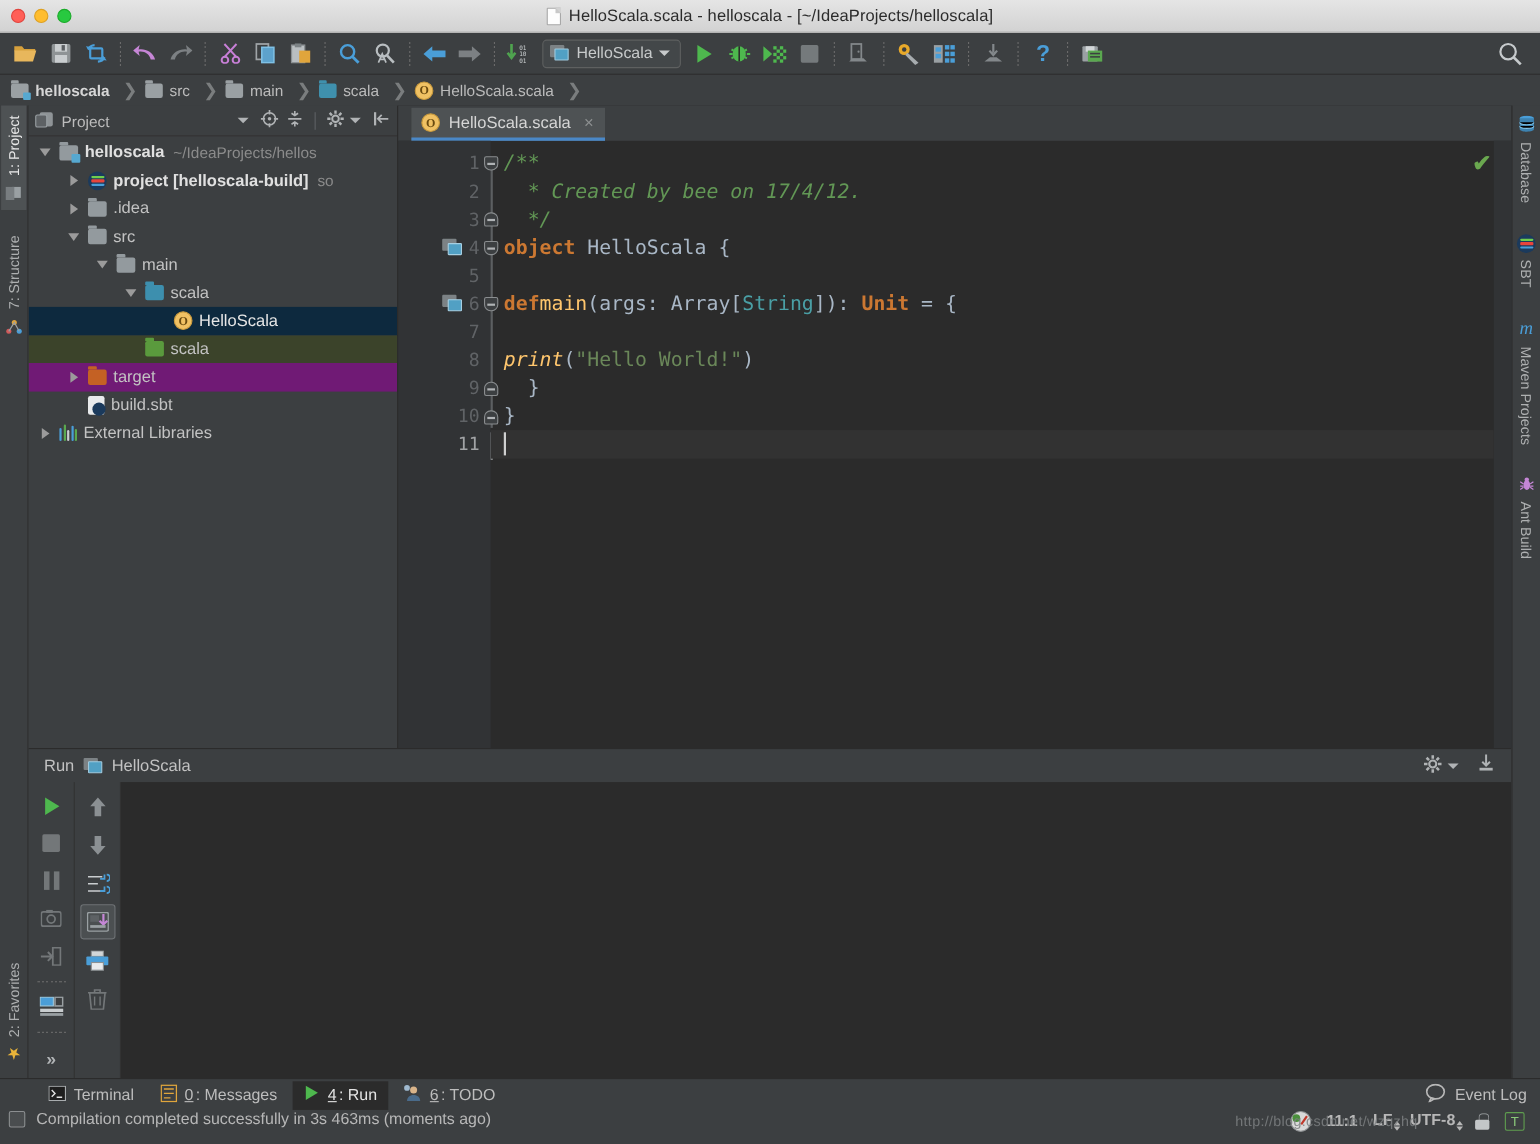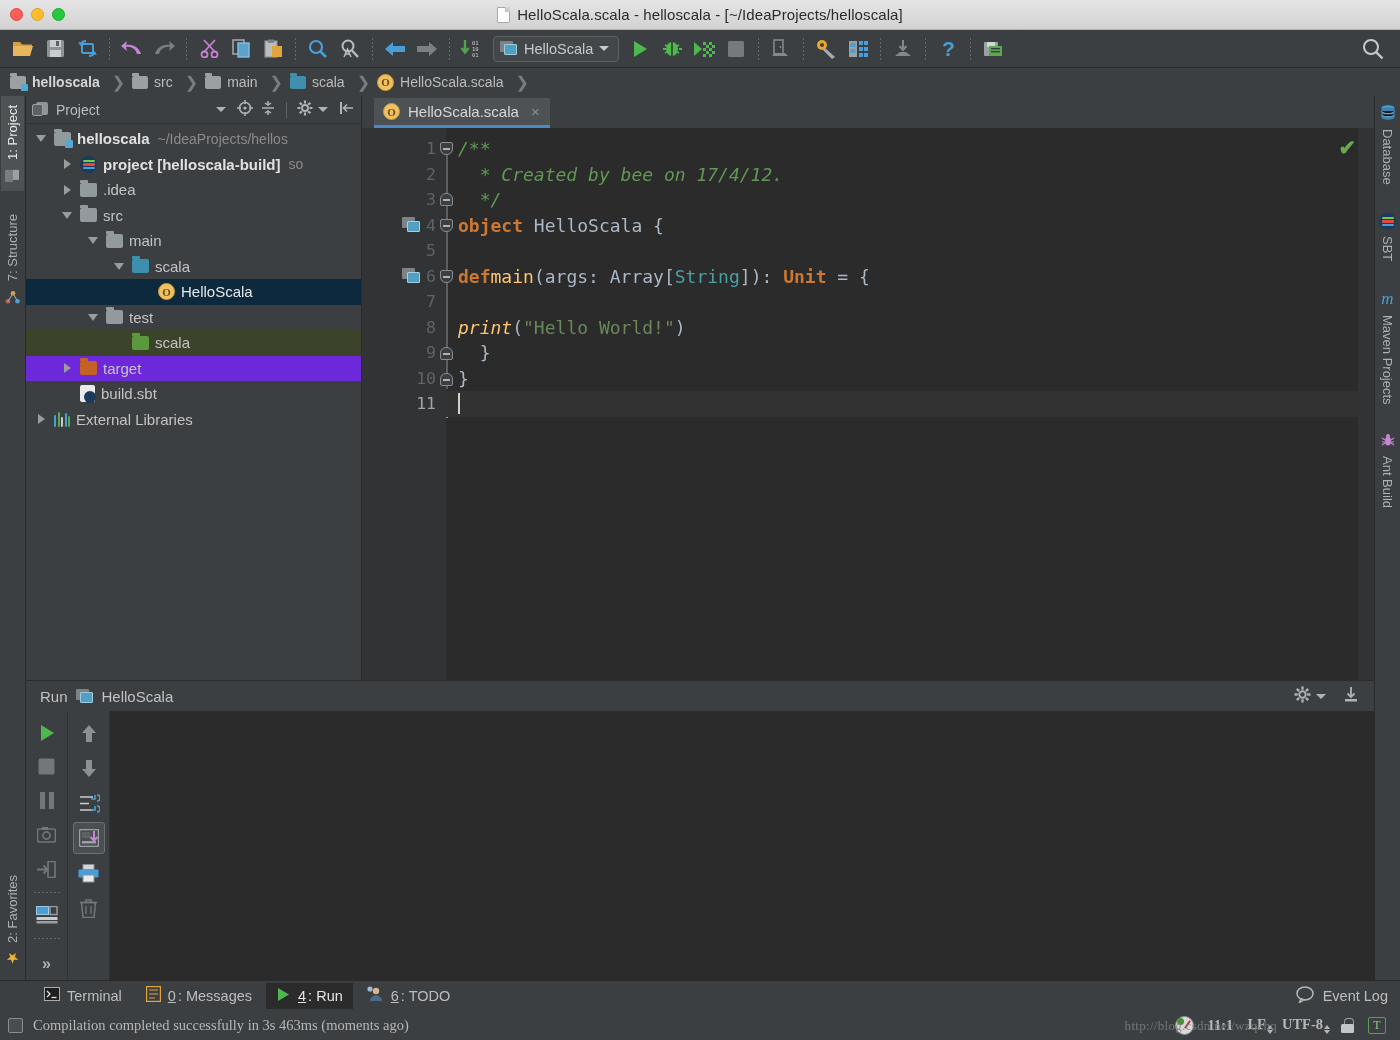--- a/index.html
+++ b/index.html
@@ -83,21 +83,21 @@
   .project { width: 336px; flex: 0 0 336px; background: #3c3f41; display: flex; flex-direction: column; border-right: 1px solid #2b2b2b; }
   .proj-head { height: 28px; display: flex; align-items: center; gap: 7px; padding: 0 6px; color: #bcbcbc; font-size: 14px; border-bottom:1px solid #323232; }
   .proj-head .ttl { margin-right: auto; display:flex; align-items:center; gap:7px;}
   .ph-ico { width: 17px; height: 15px; position: relative; }
   .ph-ico i.a{position:absolute;left:4px;top:0;width:12px;height:13px;background:#8f9497;border-radius:2px;}
   .ph-ico i.b{position:absolute;left:0;top:2px;width:11px;height:12px;background:#5d6164;border:1px solid #9aa0a3;border-radius:2px;}
   .tree { flex: 1 1 auto; overflow: hidden; padding-top: 2px; font-size: 15px; }
   .row { height: 25.5px; display: flex; align-items: center; color: #c3c3c3; white-space: nowrap; padding-right: 4px; }
   .row.sel { background: #0d293e; }
   .row.green-bg { background: #3b432a; }
-  .row.olive-bg { background: #6d28d9; }
+  .row.olive-bg { background: #701a75; }
   .tw { width: 14px; height: 14px; display: flex; align-items: center; justify-content: center; flex: 0 0 14px; }
   .tri { width:0;height:0;border-top:5px solid transparent;border-bottom:5px solid transparent;border-left:7px solid #9b9b9b; }
   .tri.open { border-left:5px solid transparent;border-right:5px solid transparent;border-top:7px solid #9b9b9b;border-bottom:0; }
   .row .lbl { margin-left: 6px; }
   .row .sub { margin-left: 8px; color: #8b8b8b; font-size: 14px; }
   .row.bold .lbl { font-weight: bold; color: #e0e0e0; }
   .fi { width:17px;height:14px;position:relative;flex:0 0 17px; }
   .fi.grey{background:#939a9e;border-radius:2px;}
   .fi.grey:before{content:'';position:absolute;left:0;top:-3px;width:8px;height:3px;background:#939a9e;border-radius:1px 1px 0 0;}
   .fi.teal{background:#3d8fae;border-radius:2px;}
@@ -162,21 +162,21 @@
   .rt-btn.on{background:#4b4f51;border:1px solid #6d7174;}
   .rt-dash{width:26px;height:1px;margin:4px 0;background:repeating-linear-gradient(90deg,#6a6a6a 0 2px,transparent 2px 4px);}
   .console { flex:1 1 auto; background:#2b2b2b; }
 
   
   .btmbar { height: 30px; flex:0 0 30px; background:#3c3f41; display:flex; align-items:center; padding-left:34px; gap:4px; border-top:1px solid #2b2b2b;}
   .btab { display:flex; align-items:center; gap:7px; height:26px; padding:0 10px; font-size:14.5px; color:#bdbdbd;}
   .btab.active { background:#2b2b2b; color:#e4e4e4; }
   .btab u{text-decoration:underline;}
   .evlog{margin-left:auto;display:flex;align-items:center;gap:8px;padding-right:12px;font-size:14.5px;color:#bdbdbd;}
-  .statusbar { height:30px; flex:0 0 30px; background:#3c3f41; display:flex; align-items:center; padding:0 8px 0 8px; gap:10px; font-size:14.5px; color:#b7b7b7;font-family:Liberation Serif, serif; }
+  .statusbar { height:30px; flex:0 0 30px; background:#3c3f41; display:flex; align-items:flex-start; padding:0 8px 0 8px; gap:10px; font-size:14.5px; color:#b7b7b7; }
   .sb-ico { width:15px;height:15px;border:1px solid #8b8e90;background:#4a4d4f;border-radius:2px;}
   .sb-right{margin-left:auto;display:flex;align-items:center;gap:14px;padding-right:6px;position:relative;}
   .updown{display:inline-flex;flex-direction:column;gap:1px;margin:0 1px;}
   .updown i{width:0;height:0;border-left:3.5px solid transparent;border-right:3.5px solid transparent;}
   .updown i.u{border-bottom:4px solid #b7b7b7;}
   .updown i.d{border-top:4px solid #b7b7b7;}
   .lockico{width:13px;height:15px;position:relative;}
   .lockico:before{content:'';position:absolute;left:2.5px;top:0;width:8px;height:7px;border:1.6px solid #9a9d9f;border-bottom:none;border-radius:4px 4px 0 0;}
   .lockico:after{content:'';position:absolute;left:0;top:6px;width:13px;height:9px;background:#c3c6c8;border-radius:1.5px;}
   .tbadge{display:inline-flex;align-items:center;justify-content:center;width:18px;height:17px;border:1px solid #5f9e4f;color:#8bc97a;font-size:12px;border-radius:2px;}
@@ -552,27 +552,20 @@
               <span class="fi teal" style="margin-left:6px;"></span>
               <span class="lbl">scala</span>
             </div>
 
             <div class="row sel" style="padding-left:112px;">
               <span class="tw"></span>
               <span class="scala-o" style="margin-left:6px;">O</span>
               <span class="lbl" style="color:#e6e6e6;">HelloScala</span>
             </div>
 
-            <div class="row" style="padding-left:60px;">
-              <span class="tw">
-                  <i class="tri open"></i>
-                </span>
-              <span class="fi grey" style="margin-left:6px;"></span>
-              <span class="lbl">test</span>
-            </div>
 
             <div class="row green-bg" style="padding-left:86px;">
               <span class="tw"></span>
               <span class="fi greenf" style="margin-left:6px;"></span>
               <span class="lbl">scala</span>
             </div>
 
             <div class="row olive-bg" style="padding-left:34px;">
               <span class="tw">
                   <i class="tri"></i>

